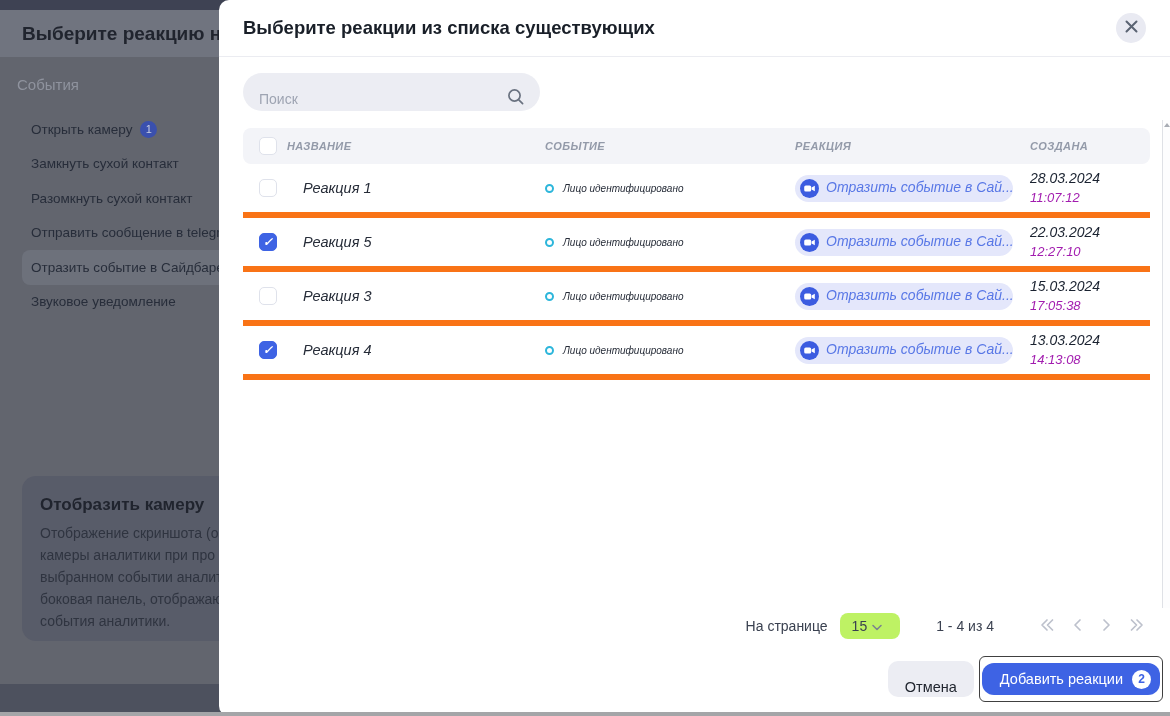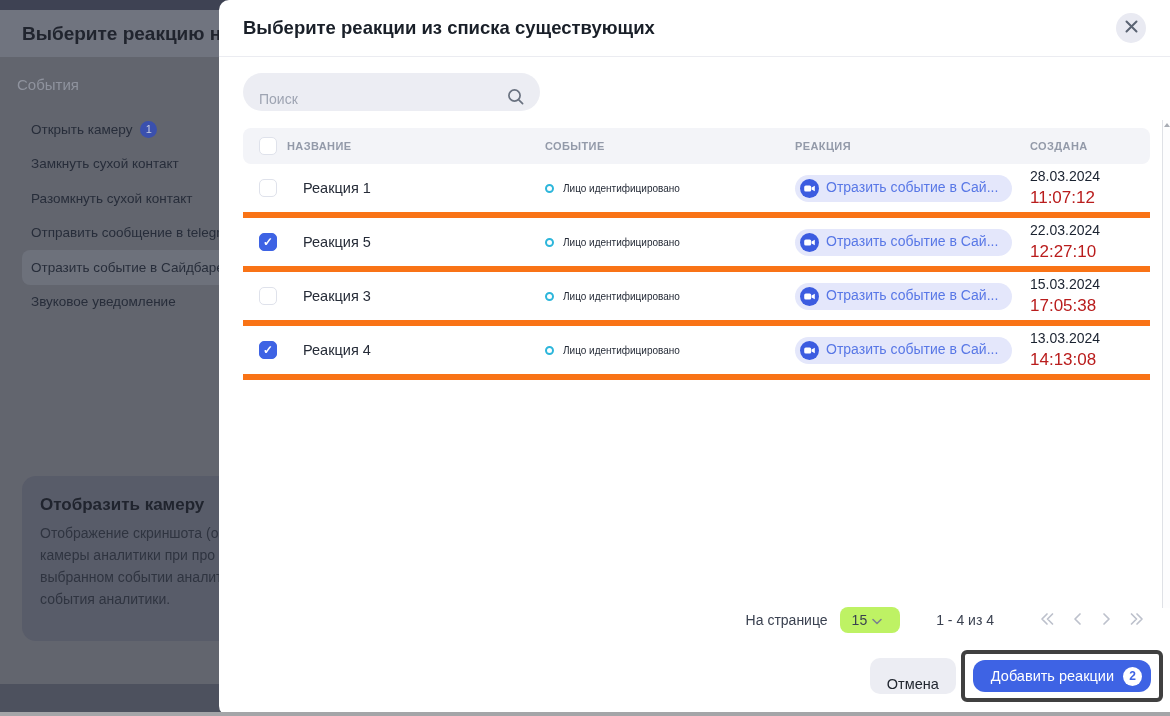--- a/index.html
+++ b/index.html
@@ -37,57 +37,57 @@
     display:flex; align-items:center; justify-content:center; cursor:pointer; }
   .modal-body { flex:1; display:flex; flex-direction:column; padding:0 20px 0 24px;
     position:relative; min-height:0; }
 
   .search-box { margin-top:16px; width:297px; height:38px; background:#ECEDF3;
     border-radius:19px; display:flex; align-items:center; padding:13px 15px 0 16px; }
   .search-input { flex:1; border:none; background:transparent; outline:none;
     font-size:14px; color:#3A4150; font-family:"Liberation Sans", sans-serif; }
   .search-input::placeholder { color:#9EA4B2; }
 
-  .tbl { margin-top:17px; }
+  .tbl { margin-top:17px;font-style:italic; }
   .tbl-head { height:36px; background:#F3F4F8; border-radius:8px; display:grid;
     grid-template-columns:44px 258px 250px 235px 1fr; align-items:center; }
   .th { font-size:11px; font-weight:700; letter-spacing:0.4px; color:#939AA9; }
   .cell-check { padding-left:16px; }
   .tbl-row { display:grid; grid-template-columns:44px 258px 250px 235px 1fr;
     align-items:center; height:54px; border-bottom:6px solid #f97316; }
   .checkbox { width:18px; height:18px; border-radius:5px; border:1.5px solid #DFE2EB;
     background:#fff; display:flex; align-items:center; justify-content:center;
     font-size:12px; font-weight:700; color:#fff; cursor:pointer; }
   .checkbox.checked { background:#3E63E4; border-color:#3E63E4; }
   .cell-name { padding-left:16px; font-size:14.5px; color:#262C38; }
   .cell-event { display:flex; align-items:center; gap:9px; font-size:10px; color:#262C38; }
   .event-ring { width:9px; height:9px; border:2.5px solid #2DB6DB; border-radius:50%; flex:none; }
   .chip { display:inline-flex; align-items:flex-start; gap:7px; background:#E4E7FB;
     border-radius:17px; padding:4px 14px 4px 5px; color:#5877E6; font-size:14px;
     max-width:218px; white-space:nowrap; cursor:pointer; }
   .cell-created { line-height:1.45; }
   .row-date { font-size:14px; color:#1A2230; }
-  .row-time { font-size:17px; color:#b91c1c; }
+  .row-time { font-size:13px; color:#a21caf; }
 
   .pagination { margin-top:auto; display:flex; align-items:center; justify-content:flex-end;
     padding:10px 2px 8px 0; height:46px; }
   .pg-label { font-size:14px; color:#3A4150; }
   .pg-pill { display:flex; align-items:center; gap:5px; background:#bef264; border:none;
     border-radius:8px; padding:5px 18px 5px 12px; margin-left:12px; cursor:pointer;
     font-size:14px; color:#3A4150; font-family:"Liberation Sans", sans-serif; }
   .pg-range { font-size:14px; color:#3A4150; margin-left:36px; }
   .pg-nav { display:flex; align-items:center; gap:8px; margin-left:42px; }
   .pg-btn { width:22px; height:22px; border:none; background:transparent; padding:0;
     display:flex; align-items:center; justify-content:center; cursor:default; }
 
   .modal-footer { display:flex; align-items:center; justify-content:flex-end;
     gap:5px; padding:8px 0 14px; }
   .btn-cancel { height:34px; padding:18px 17px; background:#ECEDF3; border:none; border-radius:10px;
     font-size:14.5px; color:#21262F; cursor:pointer; font-family:"Liberation Sans", sans-serif; }
-  .red-annotation { border:4px solid #404040; border-radius:6px; padding:6px 8px;
+  .red-annotation { border:1px solid #404040; border-radius:6px; padding:6px 2px;
     margin-right:-13px; }
   .btn-submit { height:32px; padding:0 9px 0 18px; background:#3E63E4; border:none;
     border-radius:12px; color:#fff; font-size:14.5px; display:flex; align-items:center;
     gap:9px; cursor:pointer; font-family:"Liberation Sans", sans-serif; }
   .submit-badge { width:19px; height:19px; border-radius:50%; background:#fff; color:#3E63E4;
     font-size:12px; font-weight:700; display:flex; align-items:center; justify-content:center; }
 
   
   .v-scroll { position:absolute; right:0; top:120px; height:488px; width:8px;
     border-left:1px solid #DFE1E6; background:#FDFDFE; }
@@ -137,20 +137,21 @@
   <div class="menu-item">
     <span>Звуковое уведомление</span>
 
   </div>
 </div>
     <div class="bg-card">
       <div class="bg-card-title">Отобразить камеру</div>
       <div class="bg-card-line">Отображение скриншота (о</div>
       <div class="bg-card-line">камеры аналитики при про</div>
       <div class="bg-card-line">выбранном событии аналит</div>
+      <div class="bg-card-line">боковая панель, отображаю</div>
       <div class="bg-card-line">события аналитики.</div>
     </div>
     <div class="bg-footer"></div>
   </div>
 
   <div class="modal">
     <div class="modal-header">
       <div class="modal-title">Выберите реакции из списка существующих</div>
       <button class="close-btn">
         <span>

